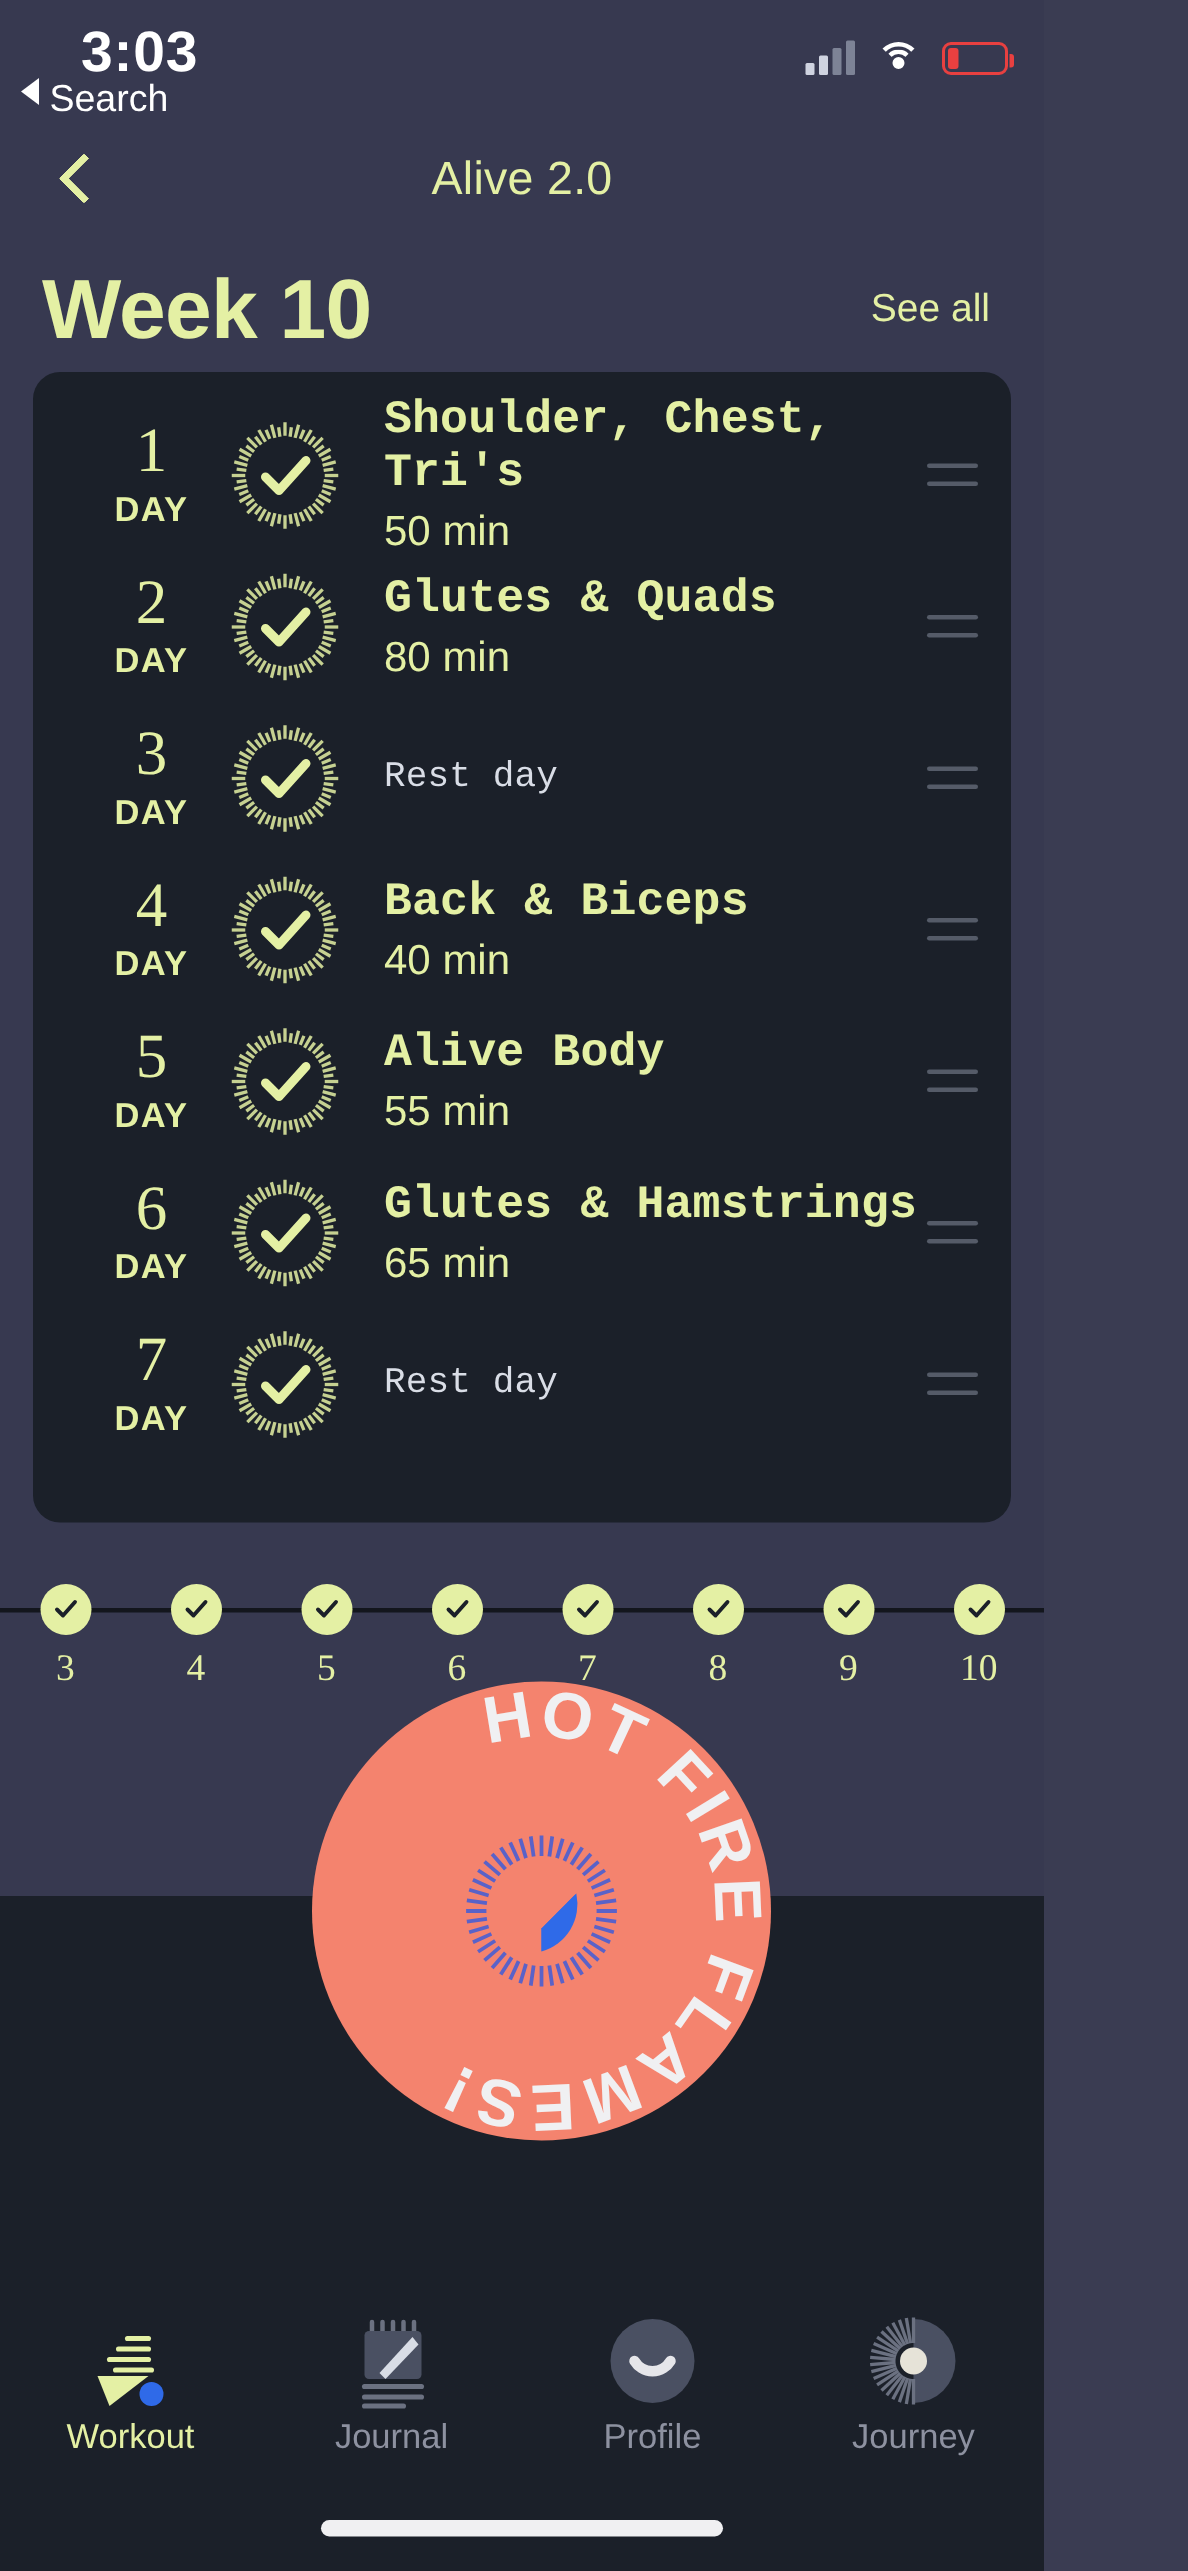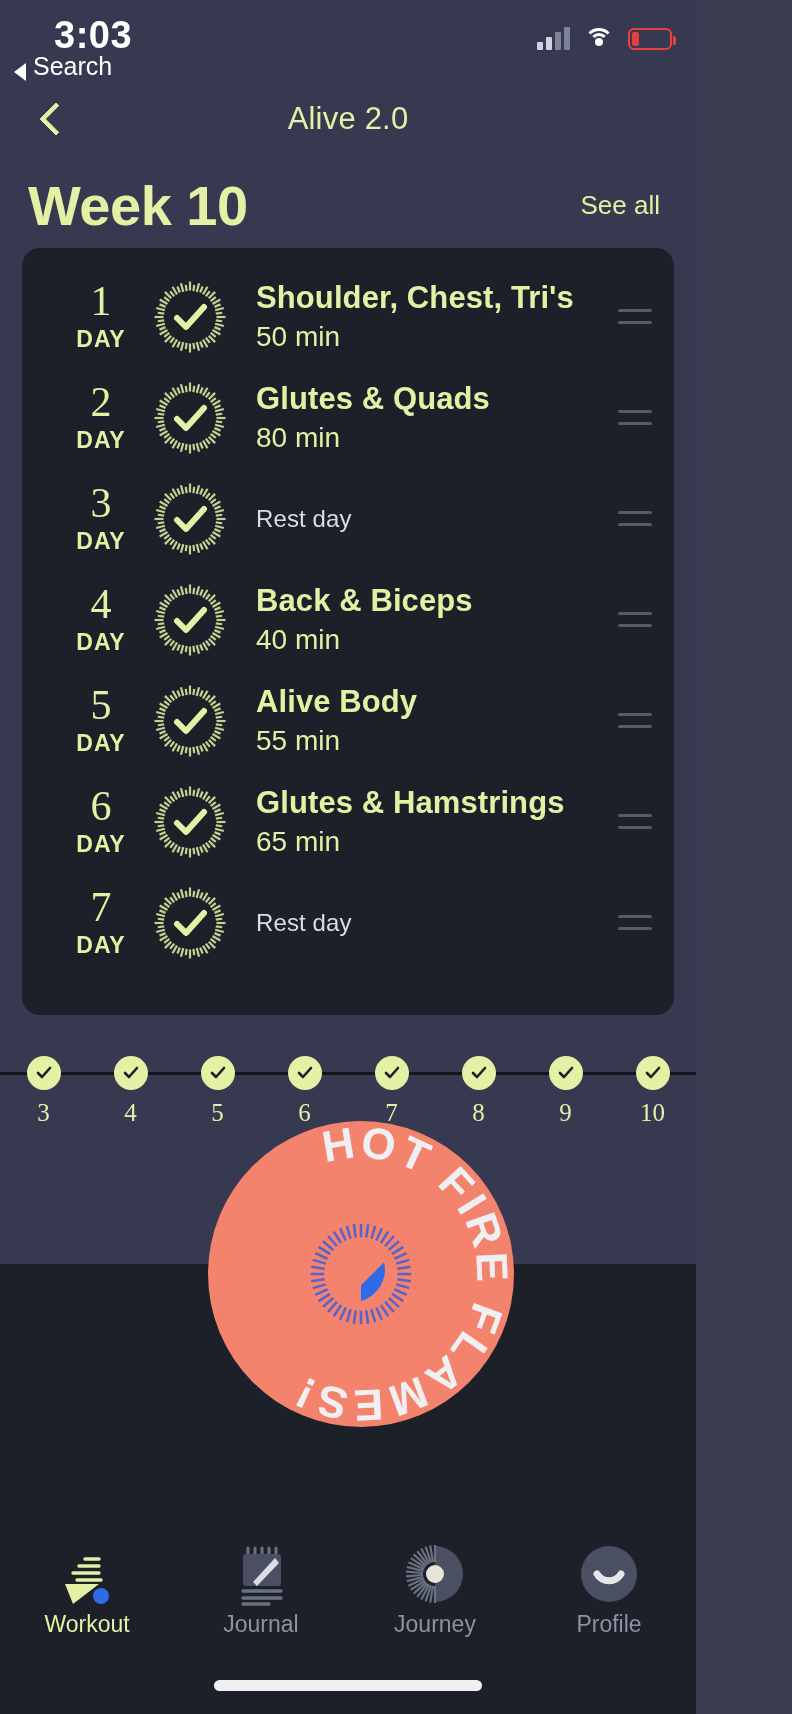--- a/index.html
+++ b/index.html
@@ -13,21 +13,21 @@
 
   
   .statusbar { position: relative; height: 95px; }
   .sb-time {
     position: absolute; left: 54px; top: 14px;
     color: #ffffff; font-size: 38px; font-weight: 700; letter-spacing: .5px;
   }
   .sb-back {
     position: absolute; left: 14px; top: 52px;
     color: #ffffff; font-size: 25px; font-weight: 400;
-    display: flex; align-items: flex-end; gap: 7px;
+    display: flex; align-items: flex-start; gap: 7px;
   }
   .sb-tri { width: 0; height: 0; border-top: 9px solid transparent; border-bottom: 9px solid transparent; border-right: 12px solid #fff; display:inline-block; }
   .sb-right { position: absolute; right: 24px; top: 28px; display: flex; align-items: center; gap: 14px; }
   .bars { display:flex; align-items:flex-end; gap:3px; height:22px; }
   .bars i { display:block; width:6px; background:#b8bccc; border-radius:1px; }
   .bars i:nth-child(1){height:8px;background:#cfd3e0;}
   .bars i:nth-child(2){height:13px;background:#cfd3e0;}
   .bars i:nth-child(3){height:18px;background:#7d8396;}
   .bars i:nth-child(4){height:23px;background:#7d8396;}
   .wifi { position:relative; width:30px; height:22px; }
@@ -63,21 +63,21 @@
   .day-num { width:86px; text-align:center; flex:none; }
   .day-num .n { color:#e4f0a4; font-size:42px; font-weight:300; line-height:42px; font-family:"Liberation Serif", serif; }
   .day-num .l { color:#e4f0a4; font-size:23px; font-weight:700; letter-spacing:1px; margin-top:4px; }
 
   .burst { position:relative; width:76px; height:76px; flex:none; margin-left:8px; }
   .burst svg { position:absolute; inset:0; }
   .burst .tick { stroke:#e4f0a4; stroke-width:2.2; opacity:.85; }
   .burst .chk { stroke:#e4f0a4; stroke-width:6; fill:none; stroke-linecap:round; stroke-linejoin:round; }
 
   .dayinfo { flex:1; padding-left:28px; }
-  .dayinfo .t { color:#e4f0a4; font-size:31px; font-weight:700; letter-spacing:.1px; }
+  .dayinfo .t { color:#e4f0a4; font-size:31px; font-weight:700; letter-spacing:.1px;font-family:Liberation Mono, monospace; }
   .dayinfo .t.rest { font-size:24px; font-weight:400; color:#d9dde6; }
   .dayinfo .s { color:#e4f0a4; font-size:28px; font-weight:400; margin-top:5px; }
 
   .drag { width:44px; flex:none; display:flex; flex-direction:column; gap:9px; align-items:flex-end; padding-right:4px; }
   .drag i { display:block; width:34px; height:3px; background:#555b68; border-radius:2px; }
 
   
   .timeline { position:relative; height:96px; margin-top:22px; }
   .tl-line { position:absolute; left:0; right:0; top:35px; height:3px; background:#13161d; }
   .tl-items { position:absolute; inset:0; display:flex; }
@@ -777,20 +777,27 @@
       <path d="M24 40 L46 16 L50 21 L28 44 Z" fill="#d9dde6"></path>
       <g stroke="#6b7181" stroke-width="3.4" stroke-linecap="round">
         <line x1="14" y1="49" x2="52" y2="49"></line>
               <line x1="14" y1="56" x2="52" y2="56"></line>
         <line x1="14" y1="62" x2="40" y2="62"></line>
       </g>
     </svg></div>
     <div class="lb">Journal</div>
       </div>
       <div class="tab">
+        <div class="ic"><svg viewBox="0 0 64 64">
+      <circle cx="32" cy="32" r="28" fill="#4a5062"></circle>
+      <path d="M20 32 A14 14 0 0 0 44 32" fill="none" stroke="#e6e6ea" stroke-width="7" stroke-linecap="round"></path>
+    </svg></div>
+    <div class="lb">Profile</div>
+      </div>
+      <div class="tab">
         <div class="ic"><svg viewBox="0 0 64 64" id="journeyIc">
       <path d="M32 4 A28 28 0 0 1 32 60 Z" fill="#4a5062"></path>
       <circle cx="32" cy="32" r="9" fill="#e6e3d8"></circle>
     <line x1="32.00" y1="44.00" x2="32.00" y2="61.00" stroke="#6b7181" stroke-width="2.2"></line>
             <line x1="30.02" y1="43.84" x2="27.23" y2="60.60" stroke="#6b7181" stroke-width="2.2"></line>
             <line x1="28.10" y1="43.35" x2="22.58" y2="59.43" stroke="#6b7181" stroke-width="2.2"></line>
             <line x1="26.29" y1="42.55" x2="18.20" y2="57.50" stroke="#6b7181" stroke-width="2.2"></line>
             <line x1="24.63" y1="41.47" x2="14.19" y2="54.89" stroke="#6b7181" stroke-width="2.2"></line>
             <line x1="23.17" y1="40.13" x2="10.66" y2="51.64" stroke="#6b7181" stroke-width="2.2"></line>
             <line x1="21.95" y1="38.56" x2="7.72" y2="47.86" stroke="#6b7181" stroke-width="2.2"></line>
@@ -803,23 +810,16 @@
             <line x1="21.95" y1="25.44" x2="7.72" y2="16.14" stroke="#6b7181" stroke-width="2.2"></line>
             <line x1="23.17" y1="23.87" x2="10.66" y2="12.36" stroke="#6b7181" stroke-width="2.2"></line>
             <line x1="24.63" y1="22.53" x2="14.19" y2="9.11" stroke="#6b7181" stroke-width="2.2"></line>
             <line x1="26.29" y1="21.45" x2="18.20" y2="6.50" stroke="#6b7181" stroke-width="2.2"></line>
             <line x1="28.10" y1="20.65" x2="22.58" y2="4.57" stroke="#6b7181" stroke-width="2.2"></line>
             <line x1="30.02" y1="20.16" x2="27.23" y2="3.40" stroke="#6b7181" stroke-width="2.2"></line>
             <line x1="32.00" y1="20.00" x2="32.00" y2="3.00" stroke="#6b7181" stroke-width="2.2"></line>
           </svg></div>
     <div class="lb">Journey</div>
       </div>
-      <div class="tab">
-        <div class="ic"><svg viewBox="0 0 64 64">
-      <circle cx="32" cy="32" r="28" fill="#4a5062"></circle>
-      <path d="M20 32 A14 14 0 0 0 44 32" fill="none" stroke="#e6e6ea" stroke-width="7" stroke-linecap="round"></path>
-    </svg></div>
-    <div class="lb">Profile</div>
-      </div>
     </div>
   <div class="homebar"></div>
 
 </div>
 
 </body></html>

